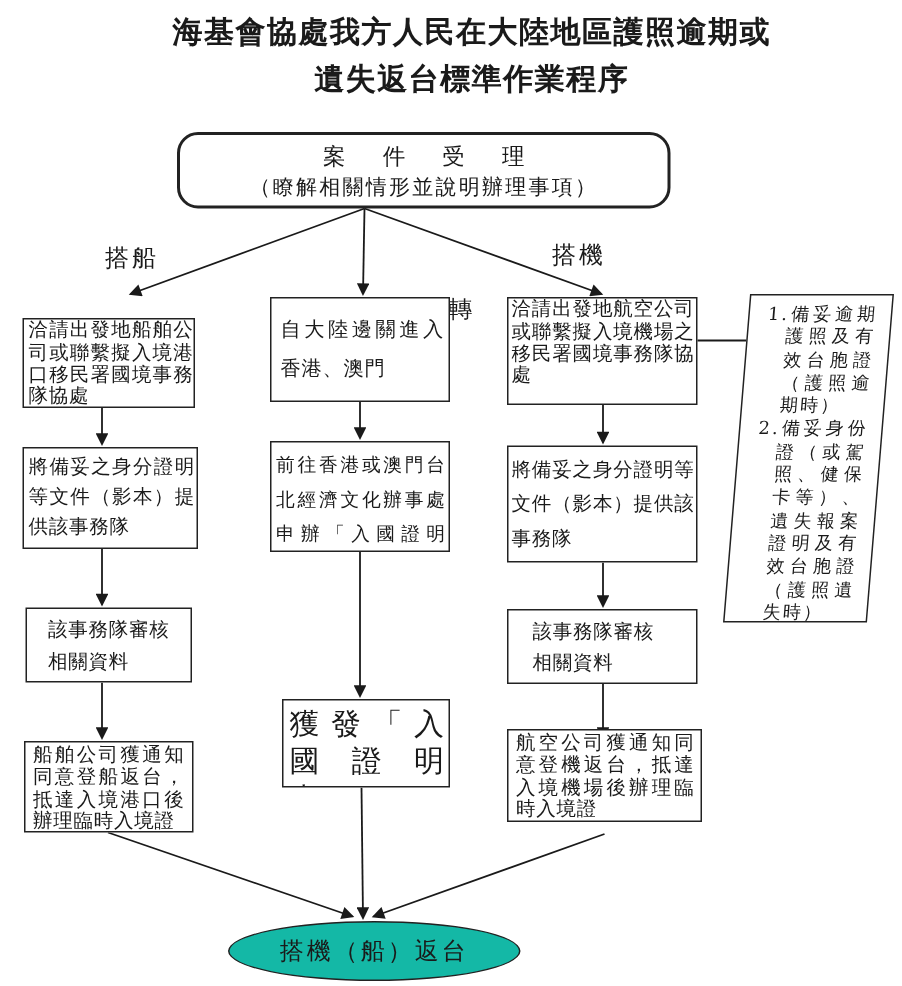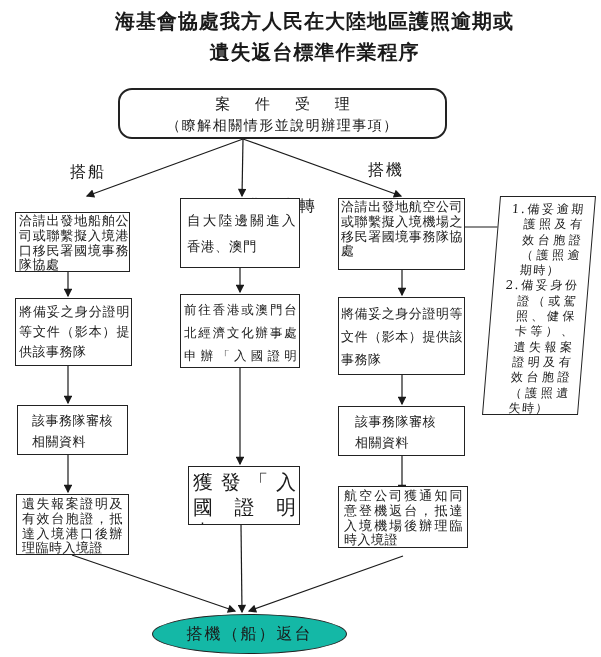--- a/index.html
+++ b/index.html
@@ -168,21 +168,21 @@
     <span class="start-line2">（瞭解相關情形並說明辦理事項）</span>
   </div>
 
   <div class="branch-label lbl-ship">搭船</div>
   <div class="branch-label lbl-transit">港澳中轉</div>
   <div class="branch-label lbl-plane">搭機</div>
 
   <div class="node ship-1">洽請出發地船舶公司或聯繫擬入境港口移民署國境事務隊協處</div>
   <div class="node ship-2">將備妥之身分證明等文件（影本）提供該事務隊</div>
   <div class="node ship-3">該事務隊審核相關資料</div>
-  <div class="node ship-4">遺失報案證明及有效台胞證，抵達入境港口後辦理臨時入境證</div>
+  <div class="node ship-4">船舶公司獲通知同意登船返台，抵達入境港口後辦理臨時入境證</div>
 
   <div class="node transit-1">自大陸邊關進入香港、澳門</div>
   <div class="node transit-2">前往香港或澳門台北經濟文化辦事處申辦「入國證明書」</div>
   <div class="node transit-3">獲發「入國證明書」</div>
 
   <div class="node plane-1">洽請出發地航空公司或聯繫擬入境機場之移民署國境事務隊協處</div>
   <div class="node plane-2">將備妥之身分證明等文件（影本）提供該事務隊</div>
   <div class="node plane-3">該事務隊審核相關資料</div>
   <div class="node plane-4">航空公司獲通知同意登機返台，抵達入境機場後辦理臨時入境證</div>
 

